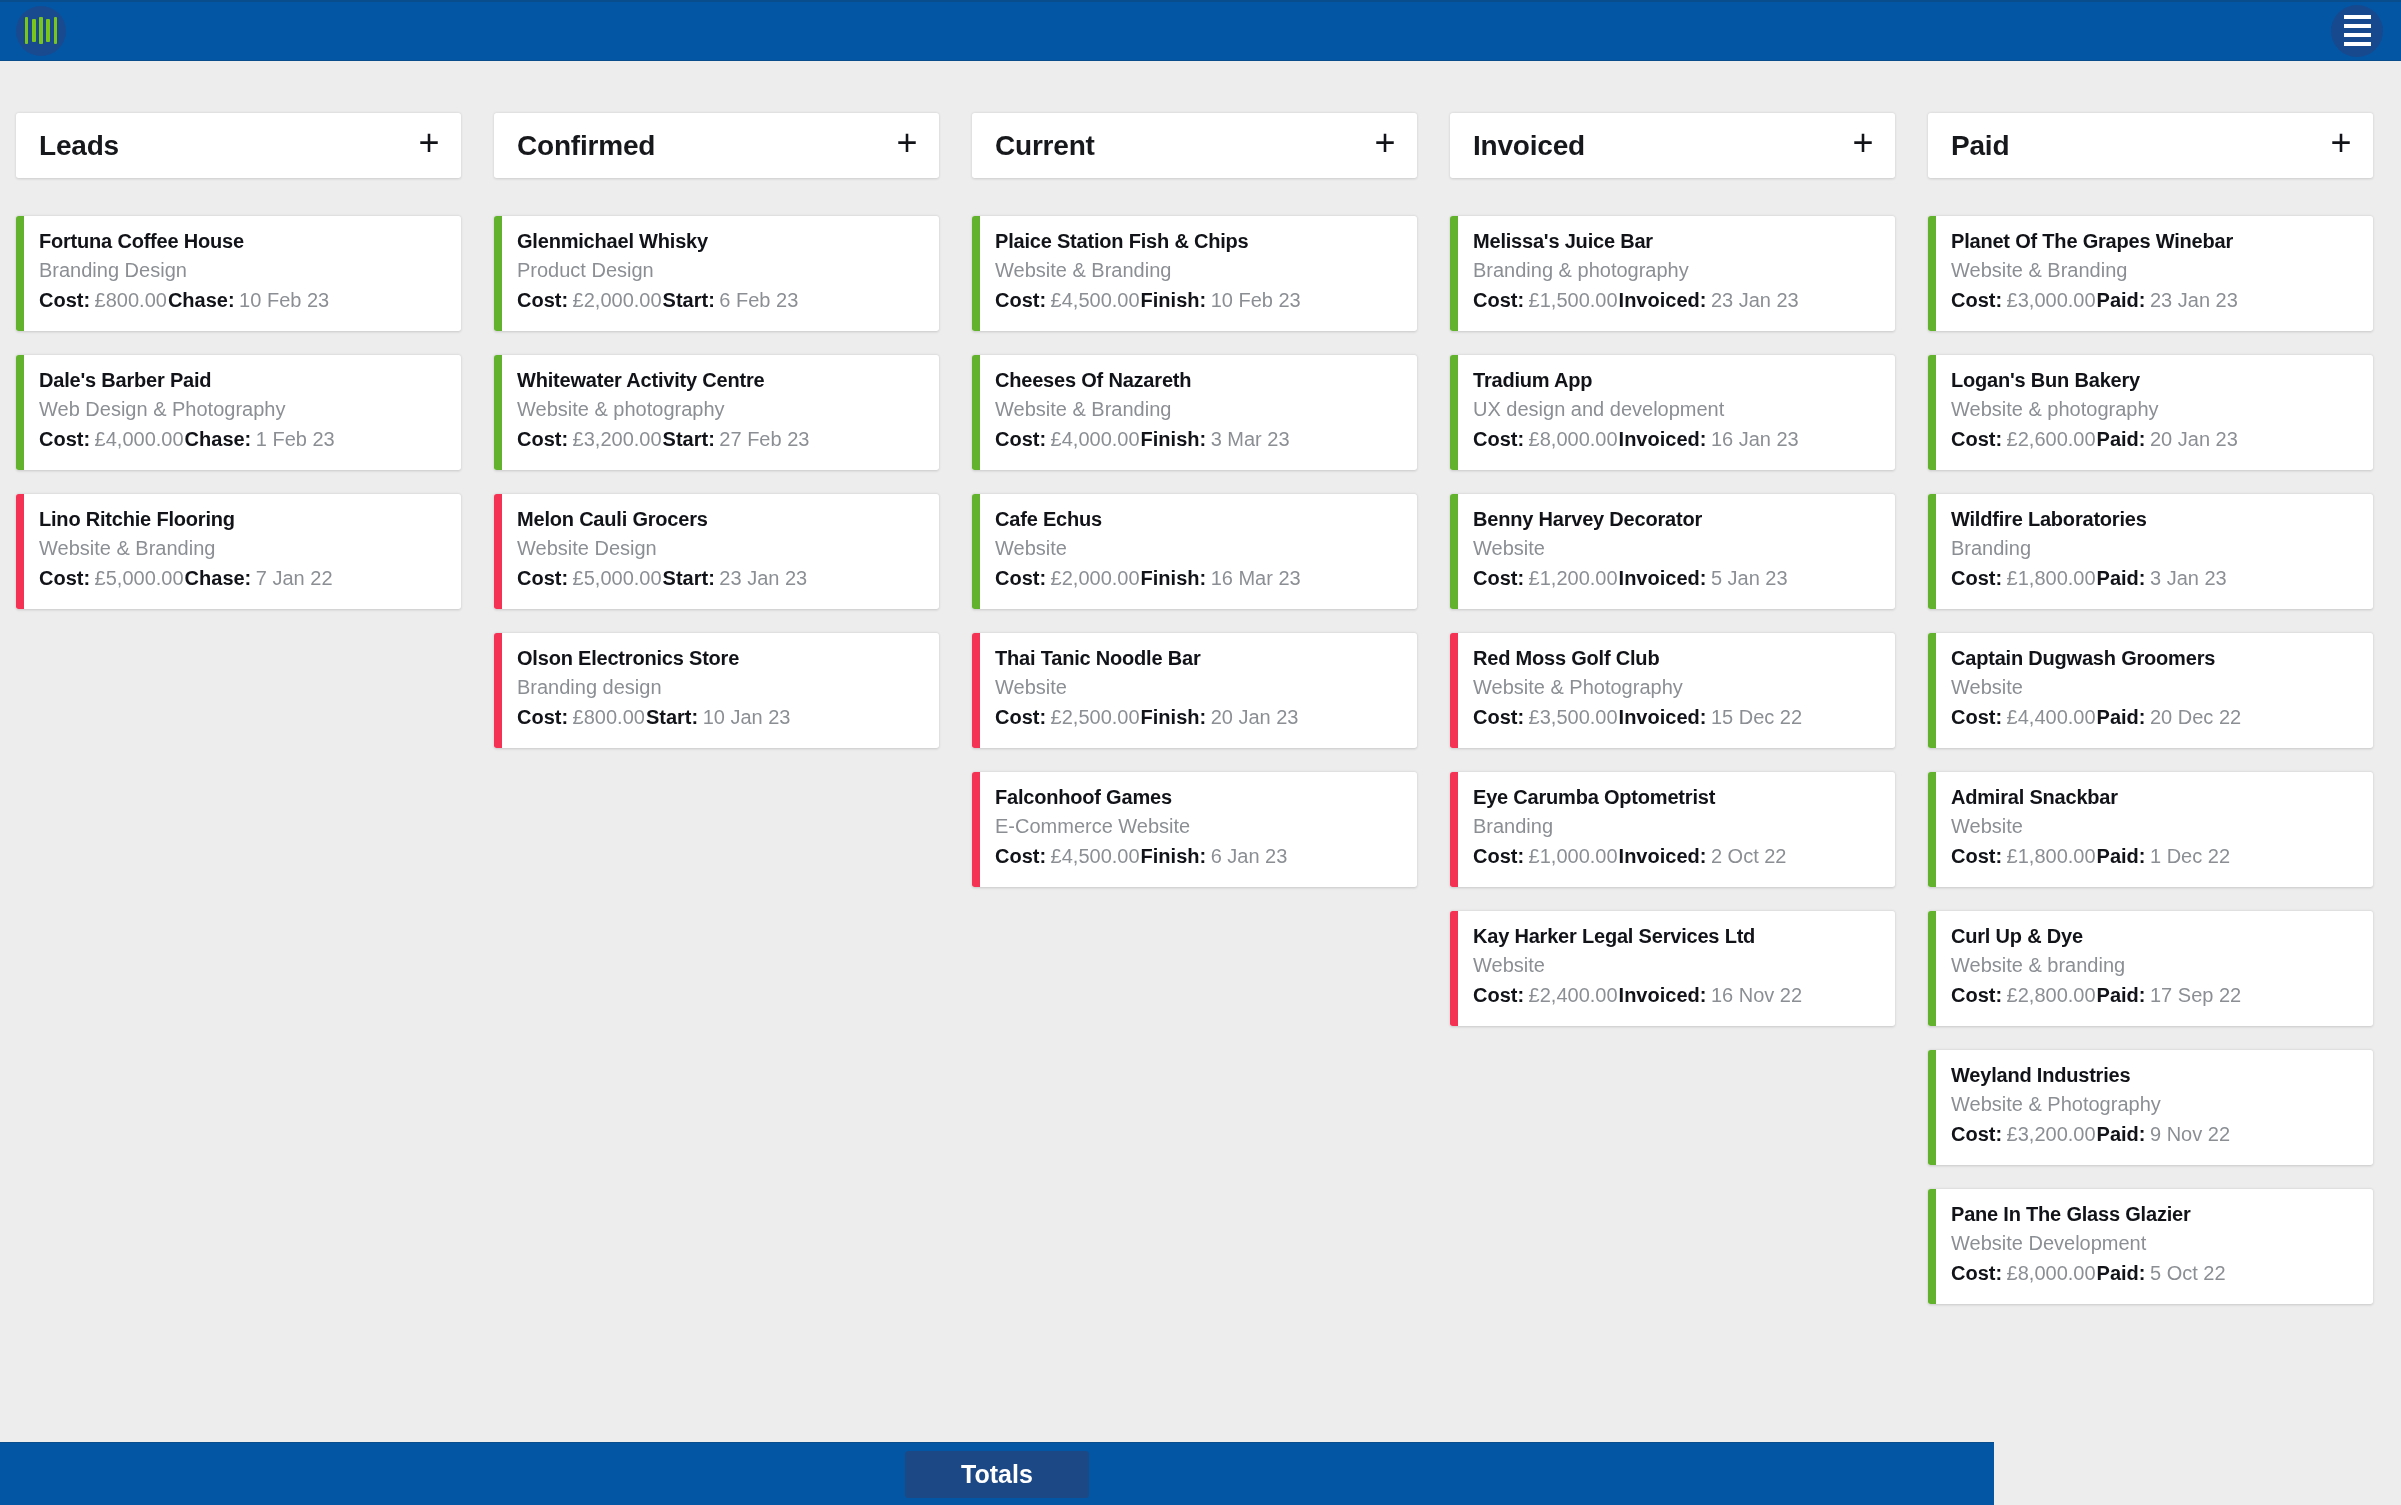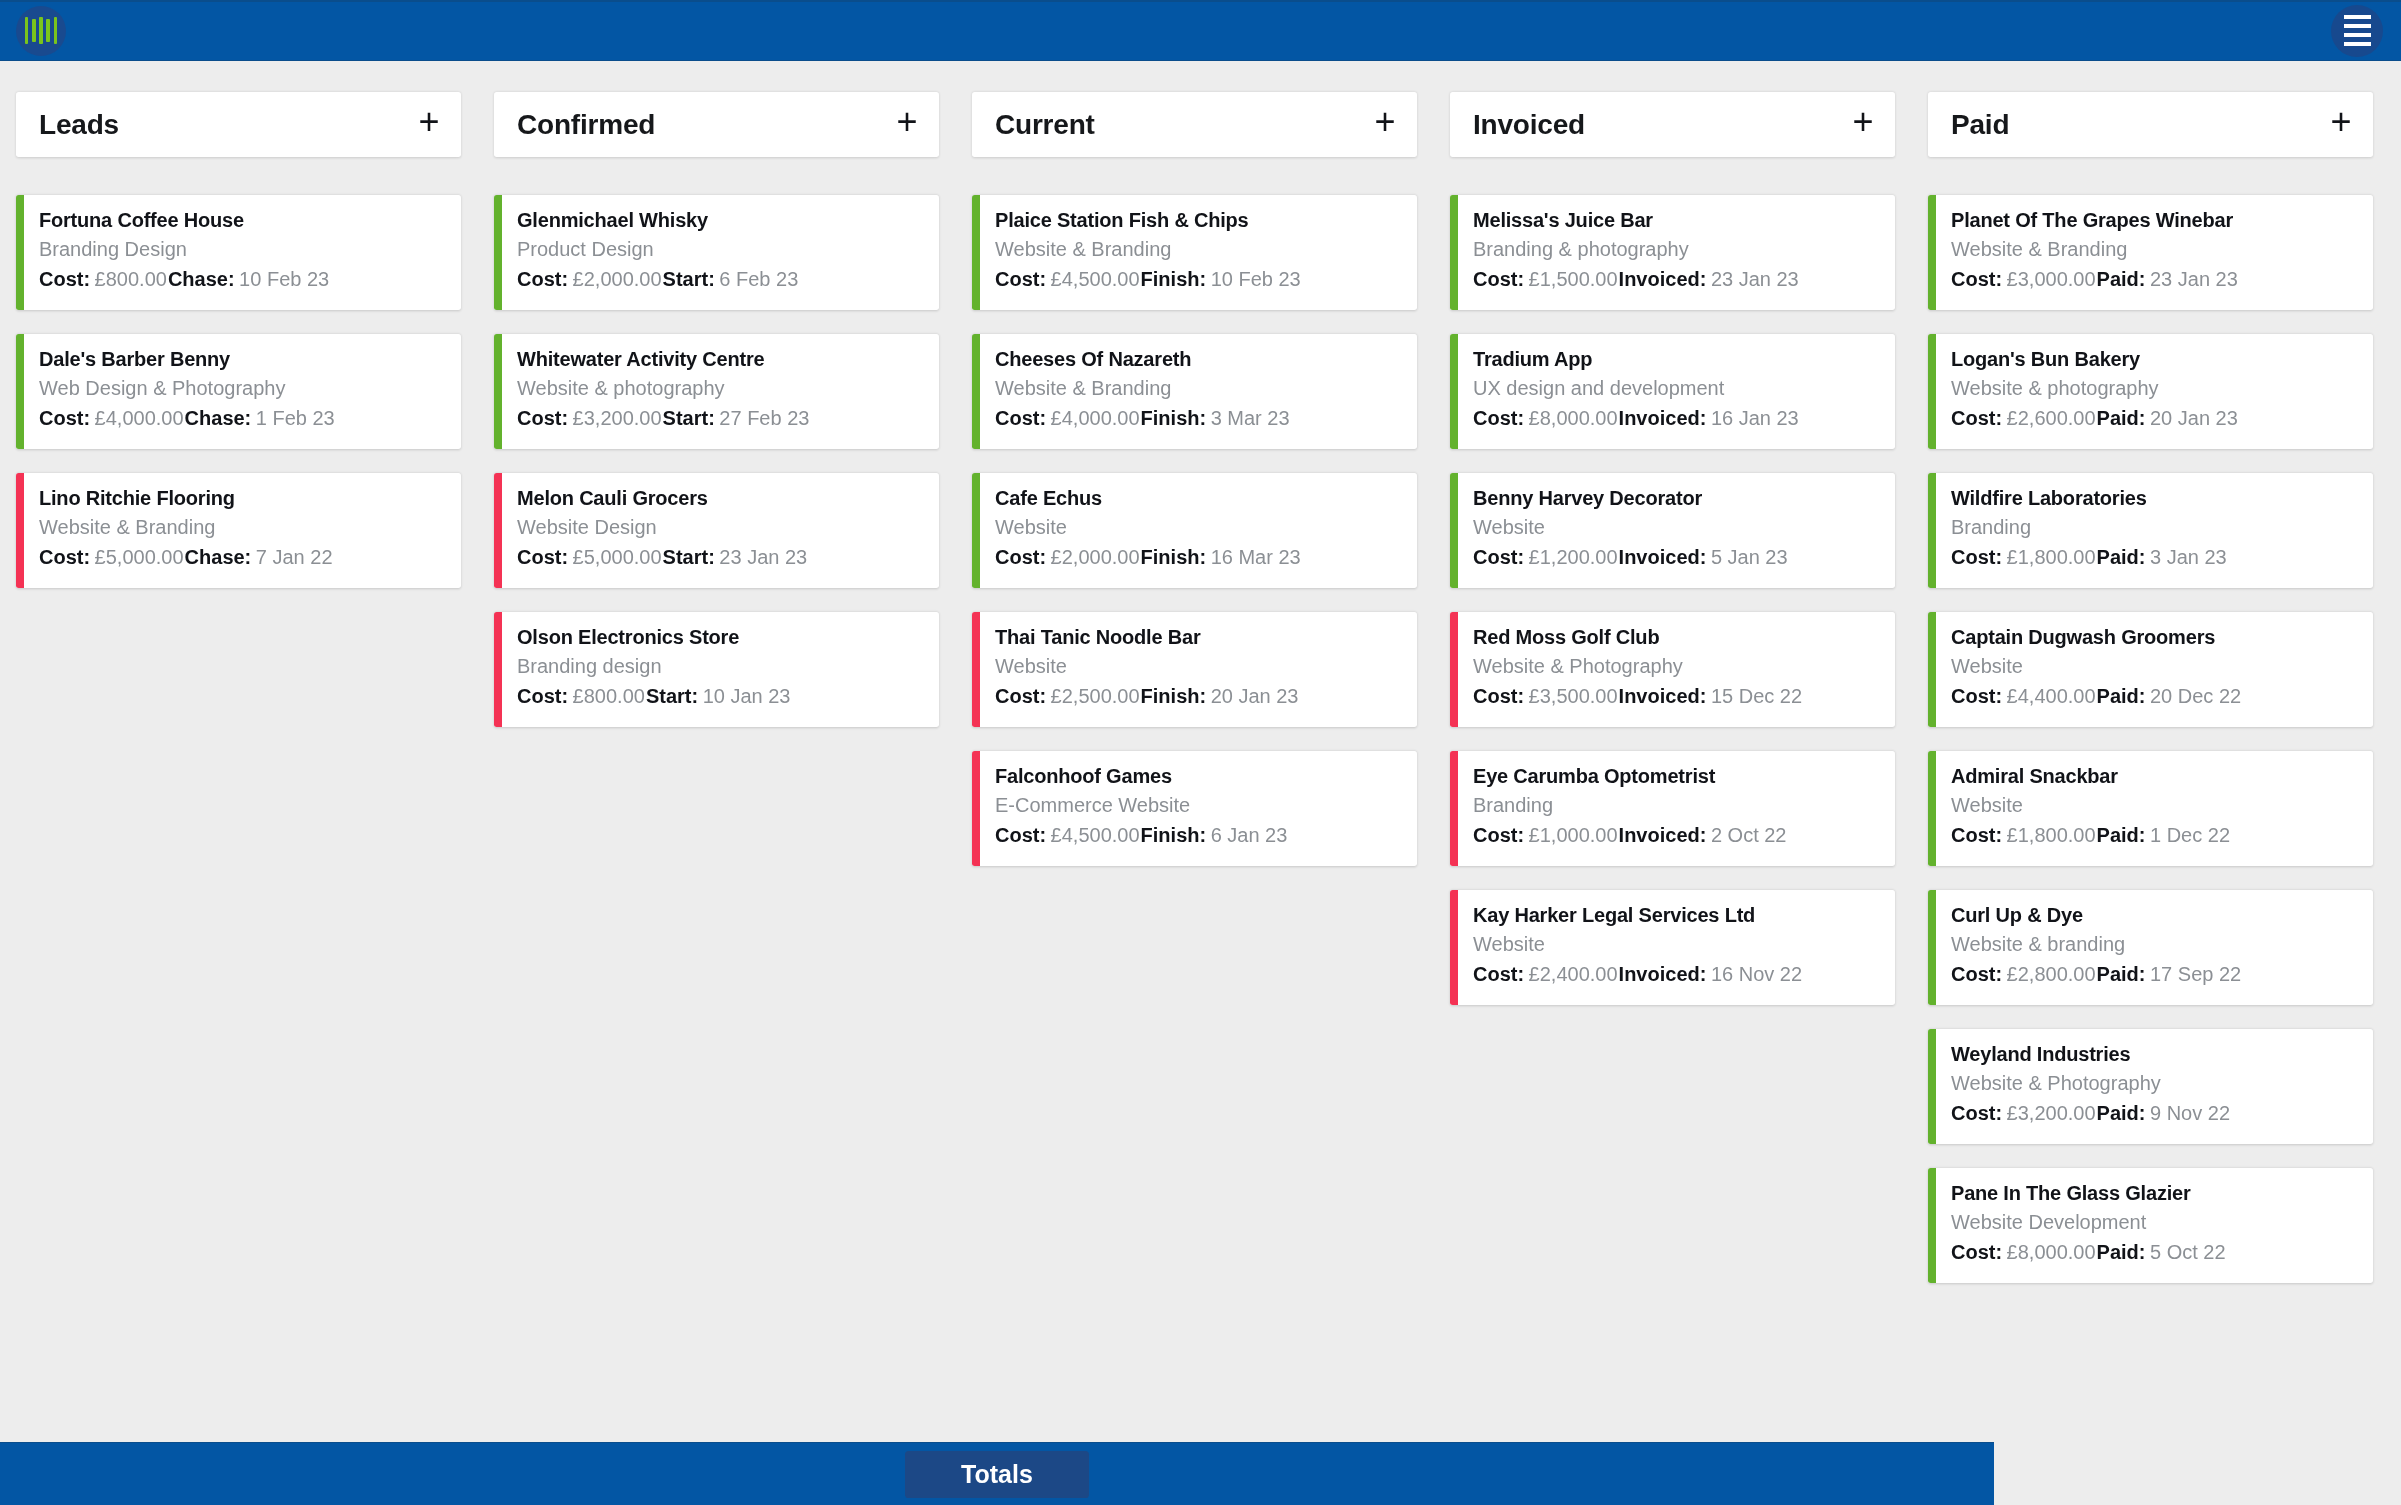--- a/index.html
+++ b/index.html
@@ -56,21 +56,21 @@
   }
   .menu-line {
     width: 27px;
     height: 4.5px;
     background: #ffffff;
   }
 
   
   .board {
     position: absolute;
-    top: 56px; left: 0;
+    top: 77px; left: 0;
     width: 2401px;
     height: 1382px;
     display: flex;
     gap: 33px;
     padding: 36px 16px 0 16px;
   }
   .column {
     width: 445px;
     flex: 0 0 445px;
     display: flex;
@@ -209,21 +209,21 @@
       <div class="card-list">
         <div class="card accent-green">
           <div class="card-title">Fortuna Coffee House</div>
           <div class="card-subtitle">Branding Design</div>
           <div class="card-meta">
             <span class="meta-group"><span class="meta-label">Cost:</span><span class="meta-value">£800.00</span></span>
             <span class="meta-group"><span class="meta-label">Chase:</span><span class="meta-value">10 Feb 23</span></span>
           </div>
         </div>
         <div class="card accent-green">
-          <div class="card-title">Dale's Barber Benny</div>
+          <div class="card-title">Dale's Barber Paid</div>
           <div class="card-subtitle">Web Design &amp; Photography</div>
           <div class="card-meta">
             <span class="meta-group"><span class="meta-label">Cost:</span><span class="meta-value">£4,000.00</span></span>
             <span class="meta-group"><span class="meta-label">Chase:</span><span class="meta-value">1 Feb 23</span></span>
           </div>
         </div>
         <div class="card accent-red">
           <div class="card-title">Lino Ritchie Flooring</div>
           <div class="card-subtitle">Website &amp; Branding</div>
           <div class="card-meta">

